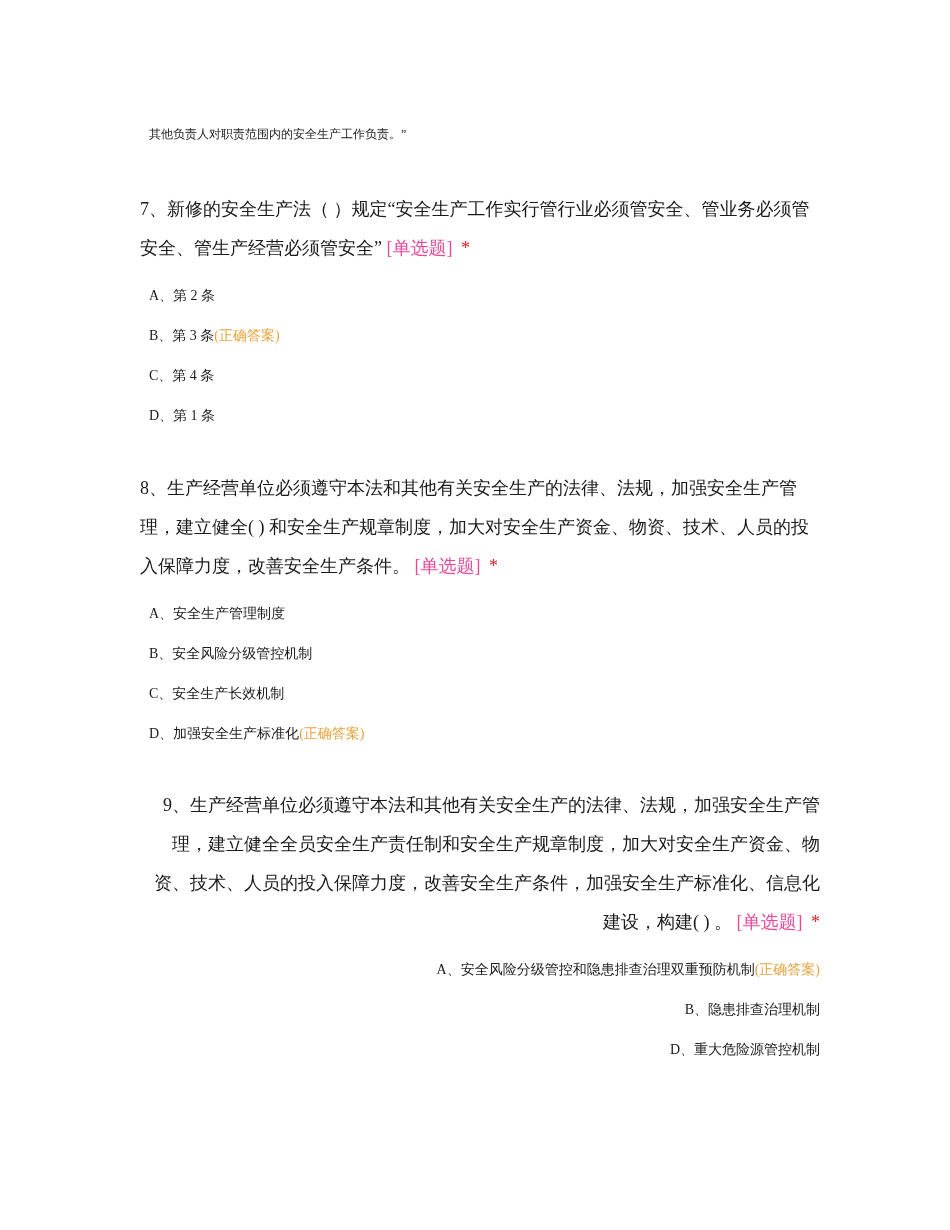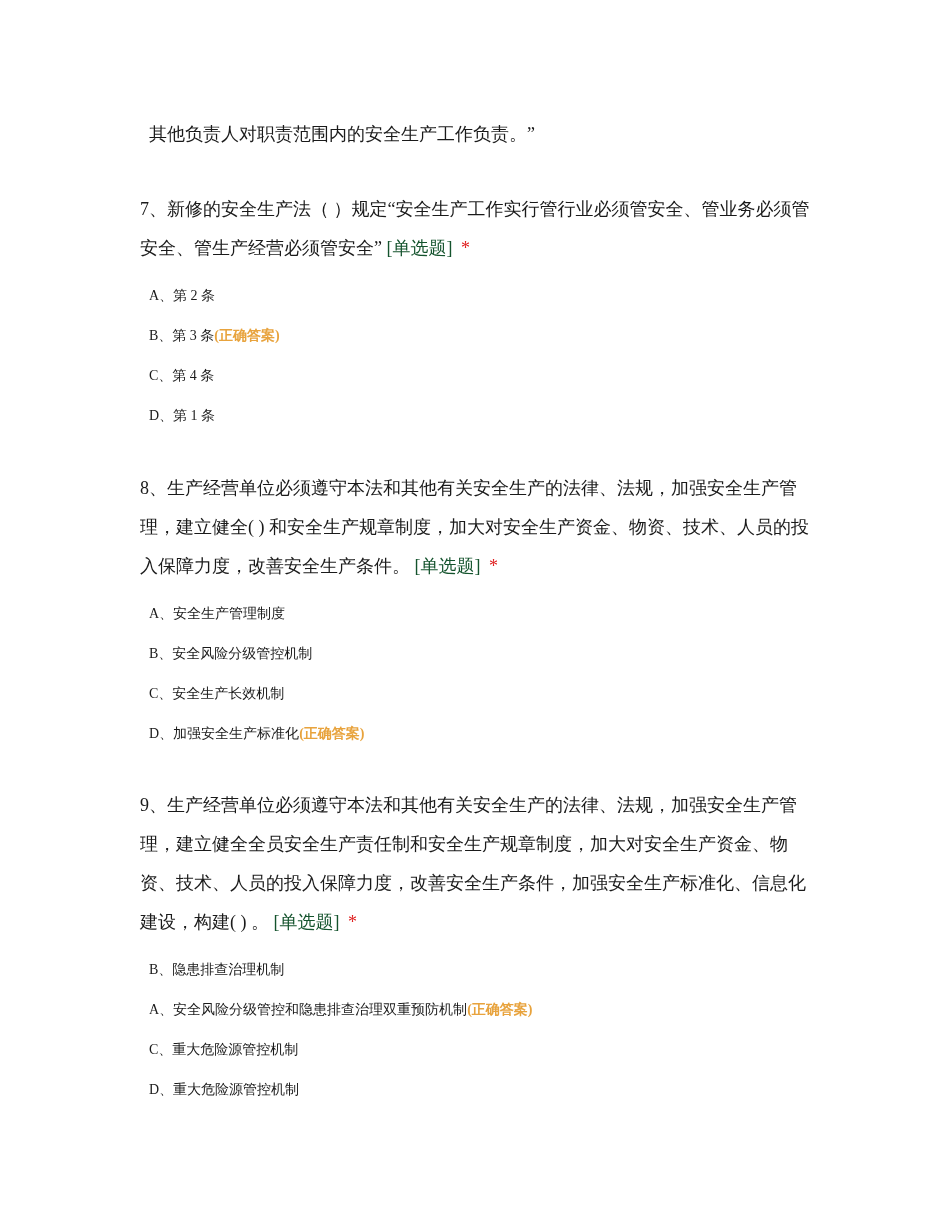--- a/index.html
+++ b/index.html
@@ -12,53 +12,52 @@
       height: 1230px;
       position: relative;
       overflow: hidden;
       font-family: "Liberation Serif", "DejaVu Sans", serif;
       color: #1a1a1a;
     }
     .cont-line {
       position: absolute;
       left: 149px;
       top: 121px;
-      font-size: 18px;
+      font-size: 12px;
       line-height: 26px;
       white-space: nowrap;
     }
     .question {
       position: absolute;
       left: 140px;
       width: 680px;
     }
     .q-text {
       font-size: 18px;
       line-height: 39px;
       margin: 0;
     }
     .req {
       color: #e02020;
       margin-left: 4px;
     }
     .tag {
-      color: #14532d;
+      color: #ec4899;
     }
     .options {
       margin-top: 8px;
     }
     .option {
       font-size: 14px;
       line-height: 40px;
       padding-left: 9px;
       white-space: nowrap;
     }
     .answer-mark {
       color: #e8a33d;
-      font-weight: bold;
     }
   </style>
 </head>
 <body>
 
 <div class="cont-line">其他负责人对职责范围内的安全生产工作负责。”</div>
 
 <div class="question" style="top:190px;">
   <p class="q-text">
     <span>7、新修的安全生产法（ ）规定“安全生产工作实行管行业必须管安全、管业务必须管安全、管生产经营必须管安全”</span>
@@ -80,25 +79,24 @@
     <span class="req">*</span>
   </p>
   <div class="options">
     <div class="option"><span>A、安全生产管理制度</span></div>
     <div class="option"><span>B、安全风险分级管控机制</span></div>
     <div class="option"><span>C、安全生产长效机制</span></div>
     <div class="option"><span>D、加强安全生产标准化</span><span class="answer-mark">(正确答案)</span></div>
   </div>
 </div>
 
-<div class="question" style="top:786px;">
+<div class="question" style="top:786px;text-align:right;">
   <p class="q-text">
     <span>9、生产经营单位必须遵守本法和其他有关安全生产的法律、法规，加强安全生产管理，建立健全全员安全生产责任制和安全生产规章制度，加大对安全生产资金、物资、技术、人员的投入保障力度，改善安全生产条件，加强安全生产标准化、信息化建设，构建( ) 。</span>
     <span class="tag">[单选题]</span>
     <span class="req">*</span>
   </p>
   <div class="options">
+    <div class="option"><span>A、安全风险分级管控和隐患排查治理双重预防机制</span><span class="answer-mark">(正确答案)</span></div>
     <div class="option"><span>B、隐患排查治理机制</span></div>
-    <div class="option"><span>A、安全风险分级管控和隐患排查治理双重预防机制</span><span class="answer-mark">(正确答案)</span></div>
-    <div class="option"><span>C、重大危险源管控机制</span></div>
     <div class="option"><span>D、重大危险源管控机制</span></div>
   </div>
 </div>
 
 </body></html>

